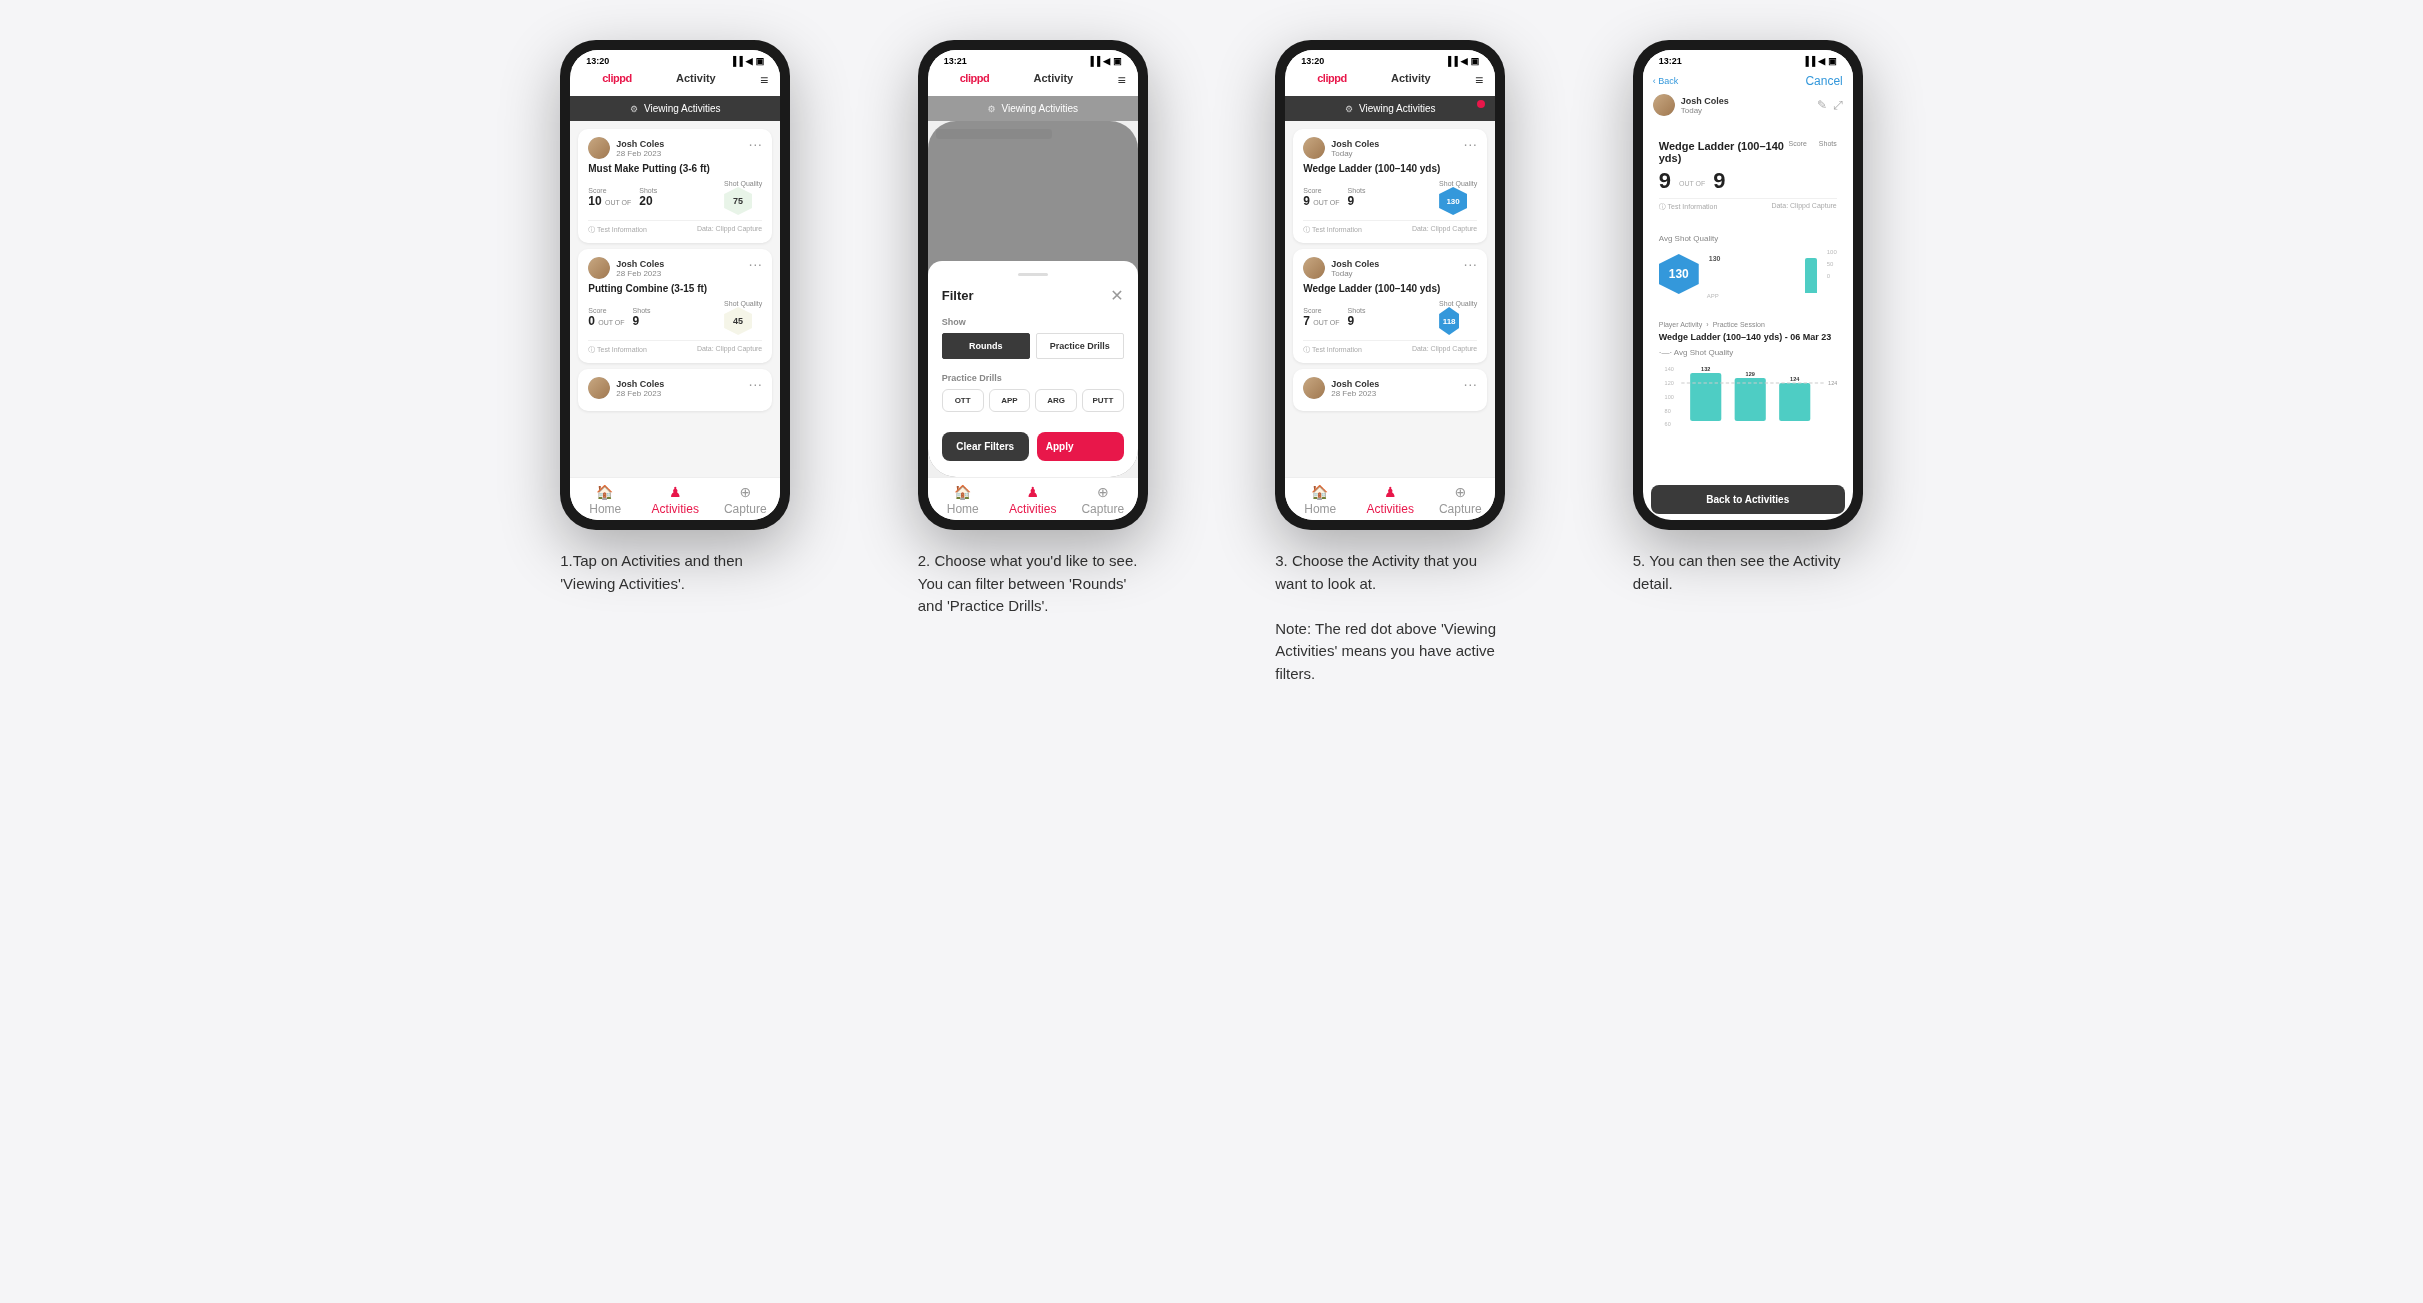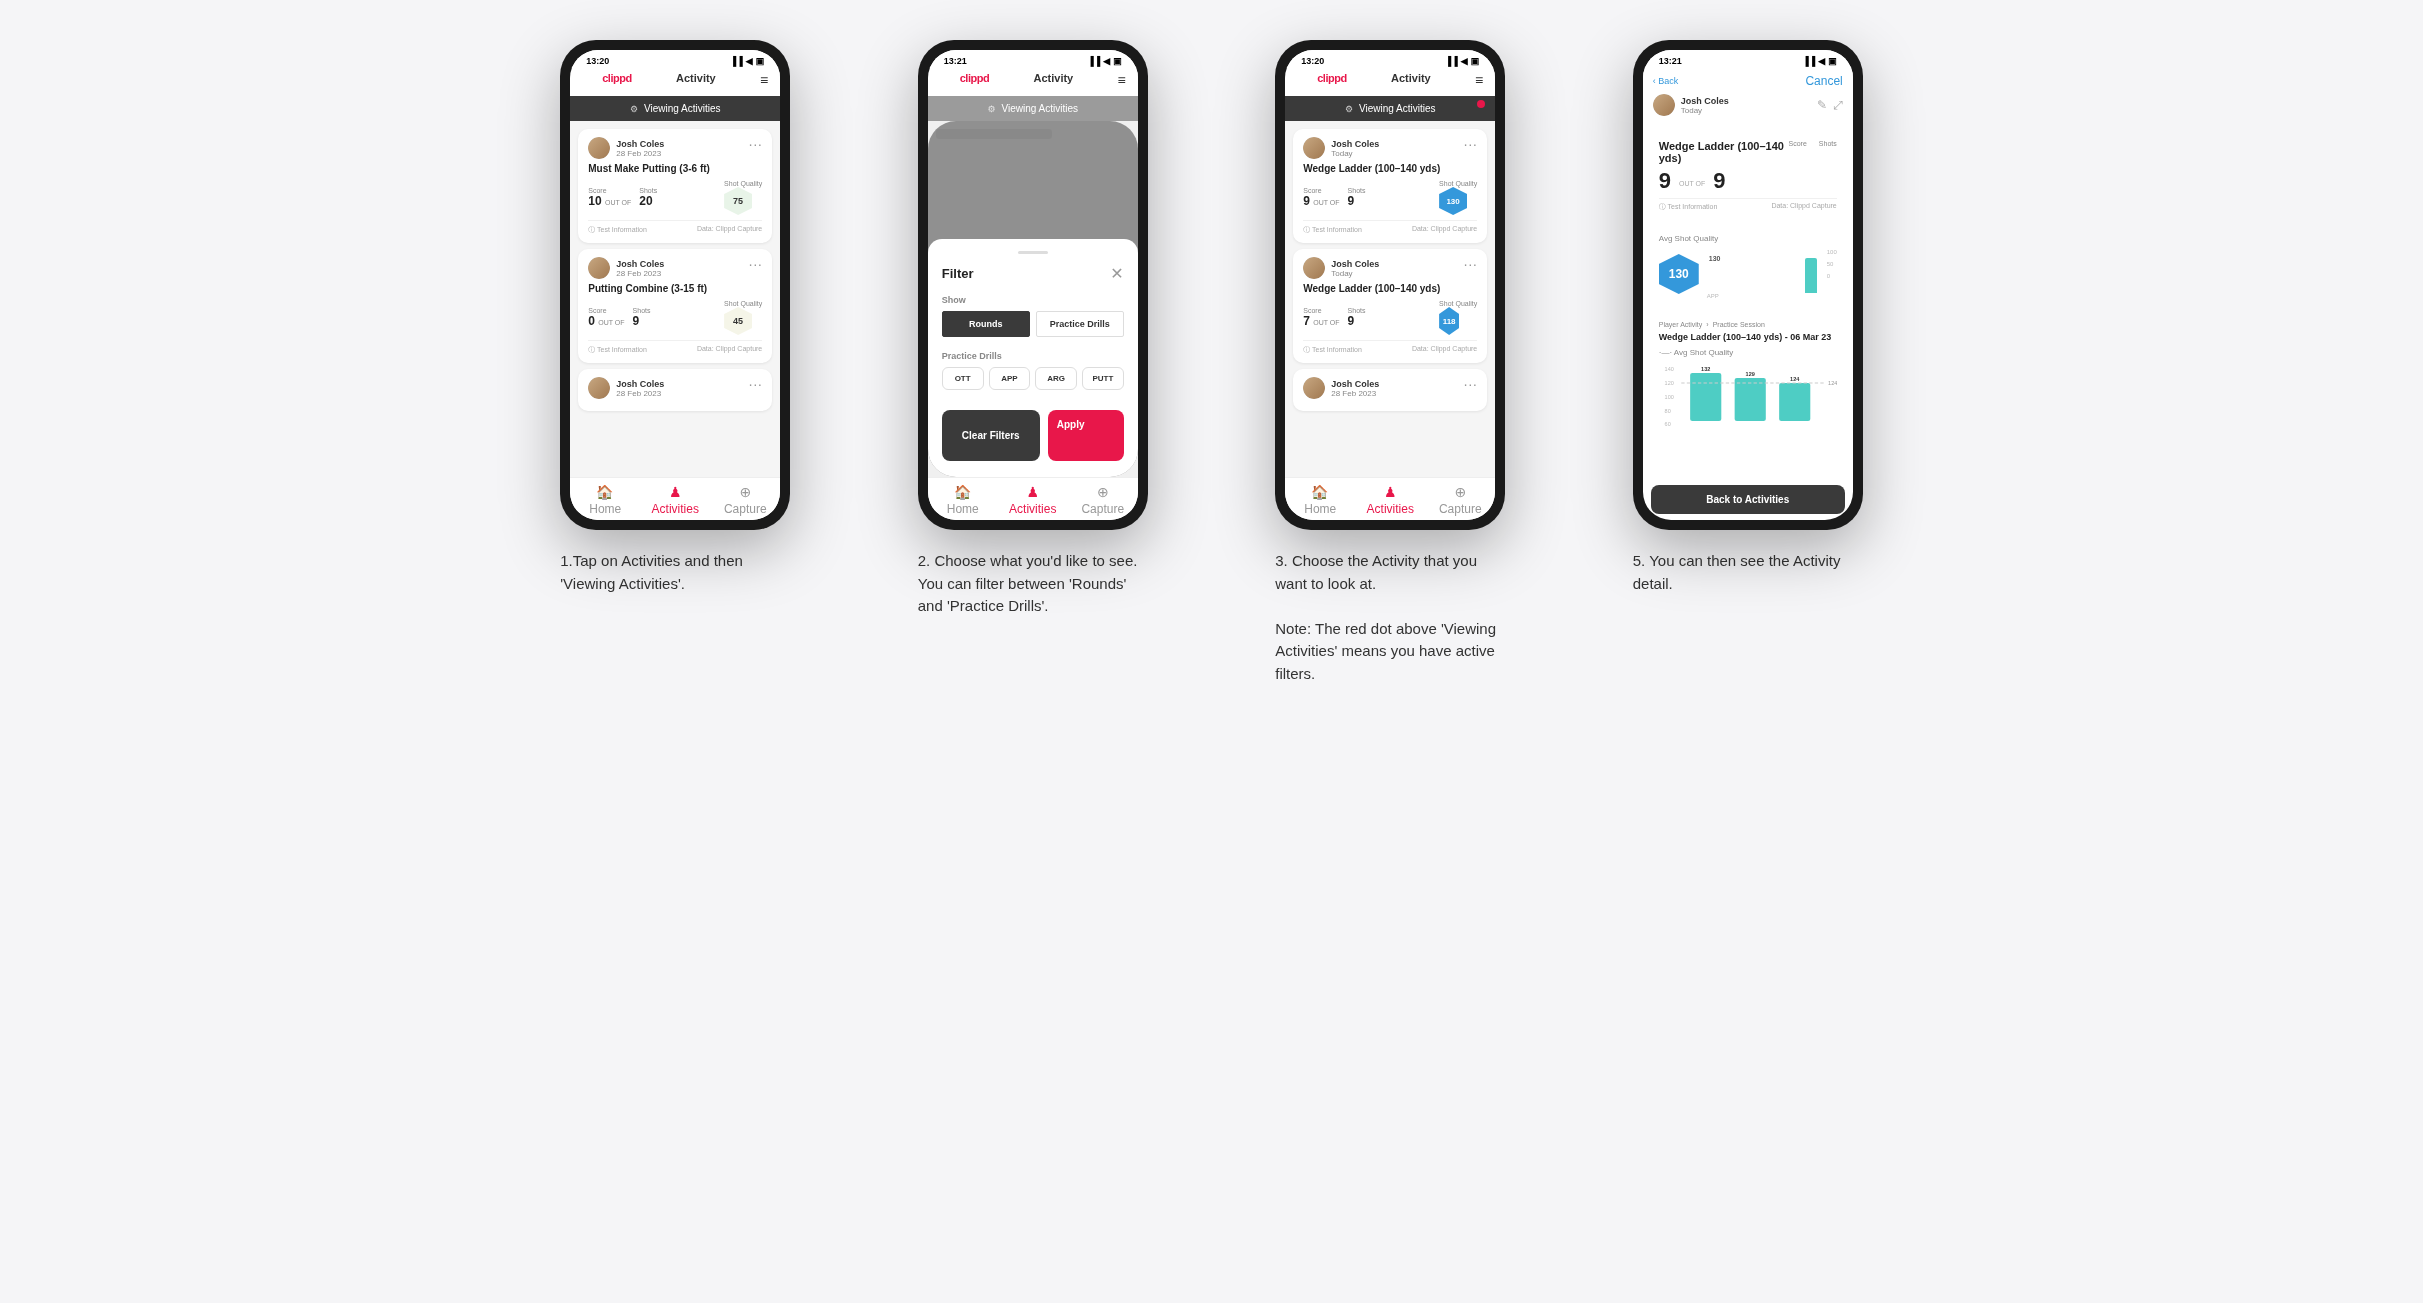--- a/index.html
+++ b/index.html
@@ -239,21 +239,21 @@
       text-align: center;
       background: #fff;
       color: #333;
     }
     .filter-actions {
       display: flex;
       gap: 8px;
     }
     .btn-clear {
       flex: 1;
-      padding: 20px;
+      padding: 9px;
       background: #3a3a3a;
       color: #fff;
       border: none;
       border-radius: 8px;
       font-size: 10px;
       font-weight: 600;
       text-align: center;
     }
     .btn-apply {
       flex: 1;

